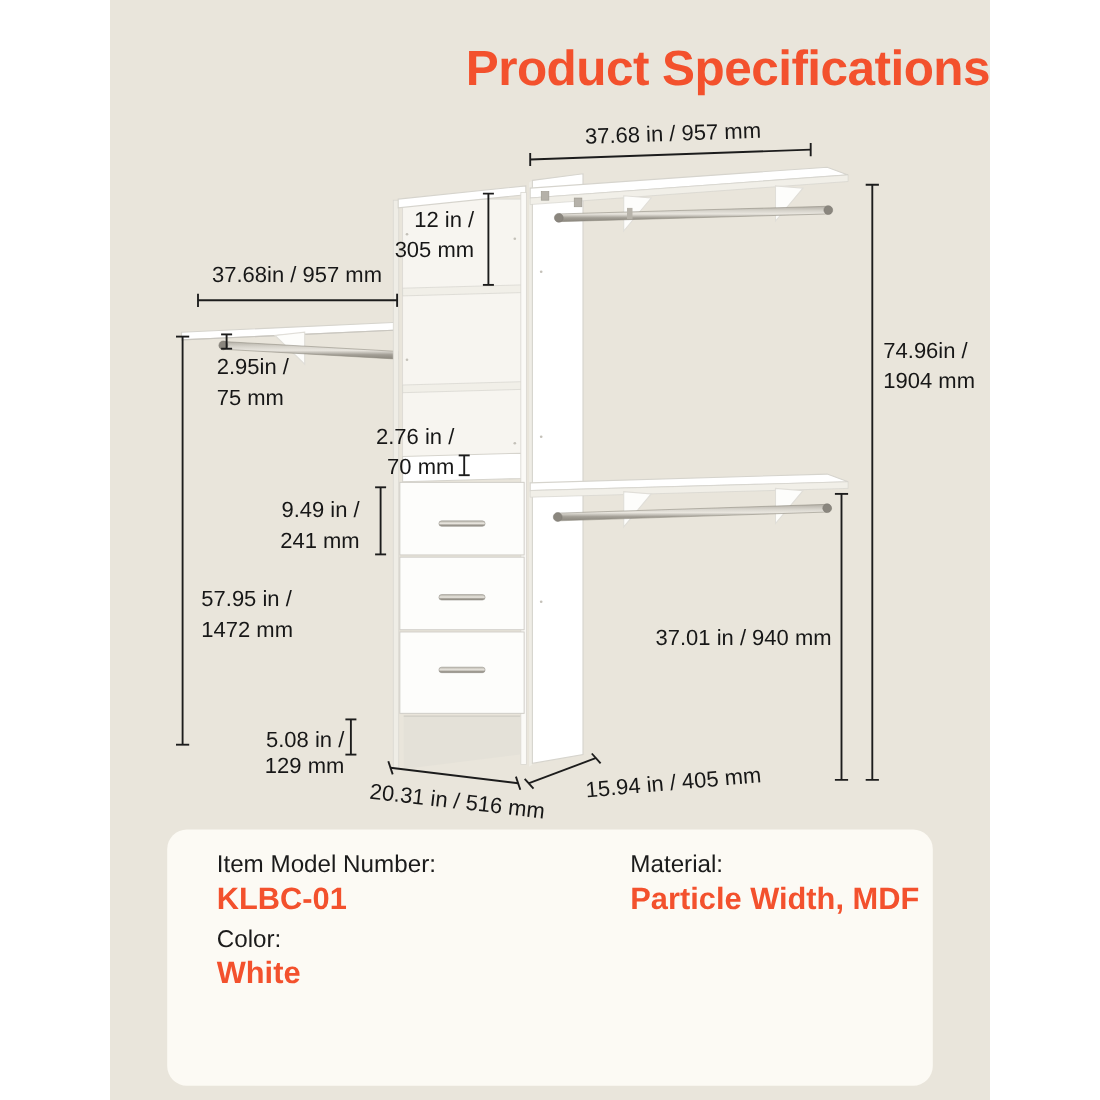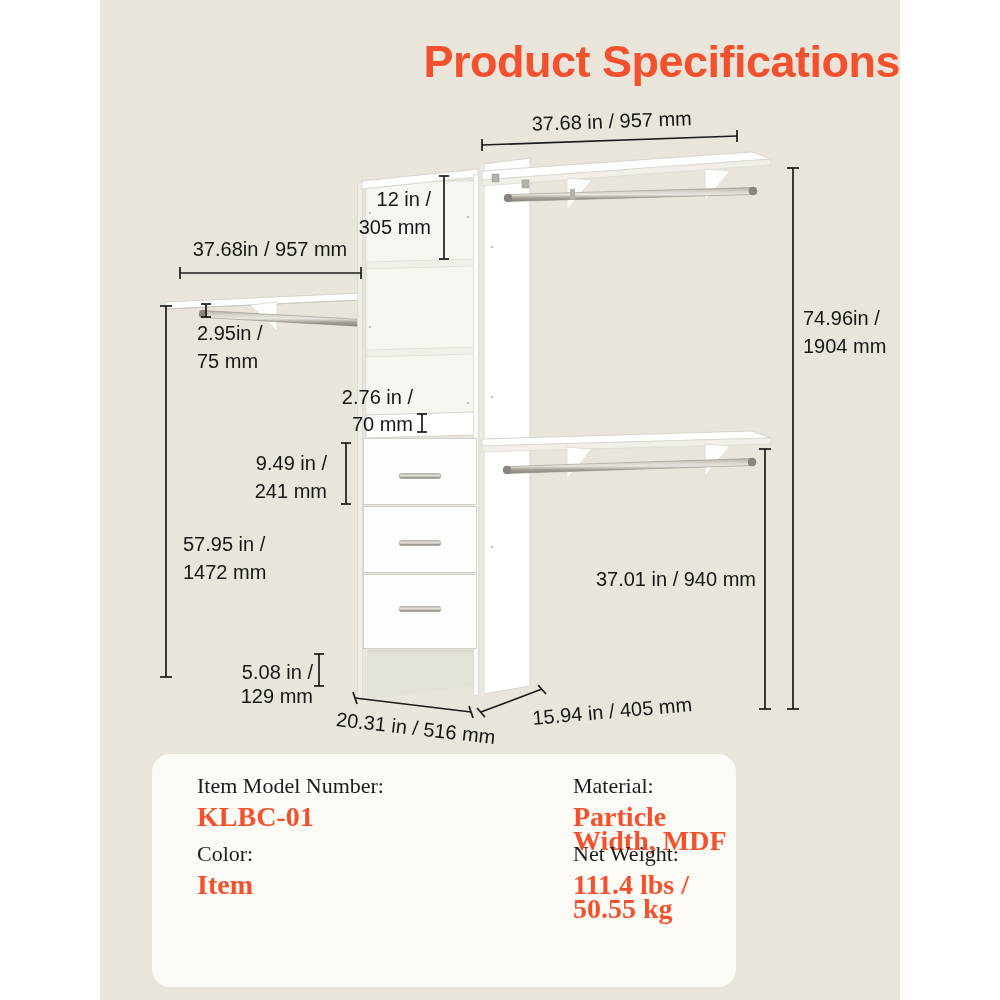--- a/index.html
+++ b/index.html
@@ -27,22 +27,22 @@
   }
   .panel{fill:#ffffff;stroke:#d6d4cd;stroke-width:1;}
   .edge{fill:#f1efe8;stroke:#d5d3cc;stroke-width:0.6;}
   .sidestrip{fill:#efede6;stroke:#d8d6d0;stroke-width:0.7;}
   .innerback{fill:#f7f5f0;stroke:#dcdad4;stroke-width:0.8;}
   .drawer{fill:#fdfdfb;stroke:#cfcdc7;stroke-width:0.9;}
   .bracket{fill:#fdfdfb;stroke:#e0ded8;stroke-width:1;}
   .dimline{stroke:#1c1c1c;stroke-width:1.7;fill:none;}
   .cap{fill:#8a867e;stroke:#7d7972;stroke-width:0.5;}
   .spec-card{
-    position:absolute;left:52px;top:754px;width:584px;height:233px;
-    background:#fcfaf4;border-radius:18px;font-family:Liberation Serif, serif;
+    position:absolute;left:52px;top:754px;width:696px;height:233px;
+    background:#fcfaf4;border-radius:18px;
   }
   .spec-item{position:absolute;}
   .spec-label{font-size:22px;color:#1b1b1b;line-height:22px;}
   .spec-value{margin-top:8px;font-size:28px;font-weight:bold;color:#f3512d;line-height:24px;}
 </style>
 </head>
 <body>
 
 <div class="content">
 
@@ -218,27 +218,23 @@
     </g>
   </svg>
 
   <div class="spec-card">
     <div class="spec-item" style="left:45px;top:21px">
       <div class="spec-label">Item Model Number:</div>
       <div class="spec-value">KLBC-01</div>
     </div>
     <div class="spec-item" style="left:45px;top:89px">
       <div class="spec-label">Color:</div>
-      <div class="spec-value">Item</div>
+      <div class="spec-value">White</div>
     </div>
     <div class="spec-item" style="left:45px;top:149px">
     </div>
     <div class="spec-item" style="left:421px;top:21px">
       <div class="spec-label">Material:</div>
       <div class="spec-value">Particle Width, MDF</div>
     </div>
-    <div class="spec-item" style="left:421px;top:89px">
-      <div class="spec-label">Net Weight:</div>
-      <div class="spec-value">111.4 lbs / 50.55 kg</div>
-    </div>
   </div>
 
 </div>
 
 </body></html>

